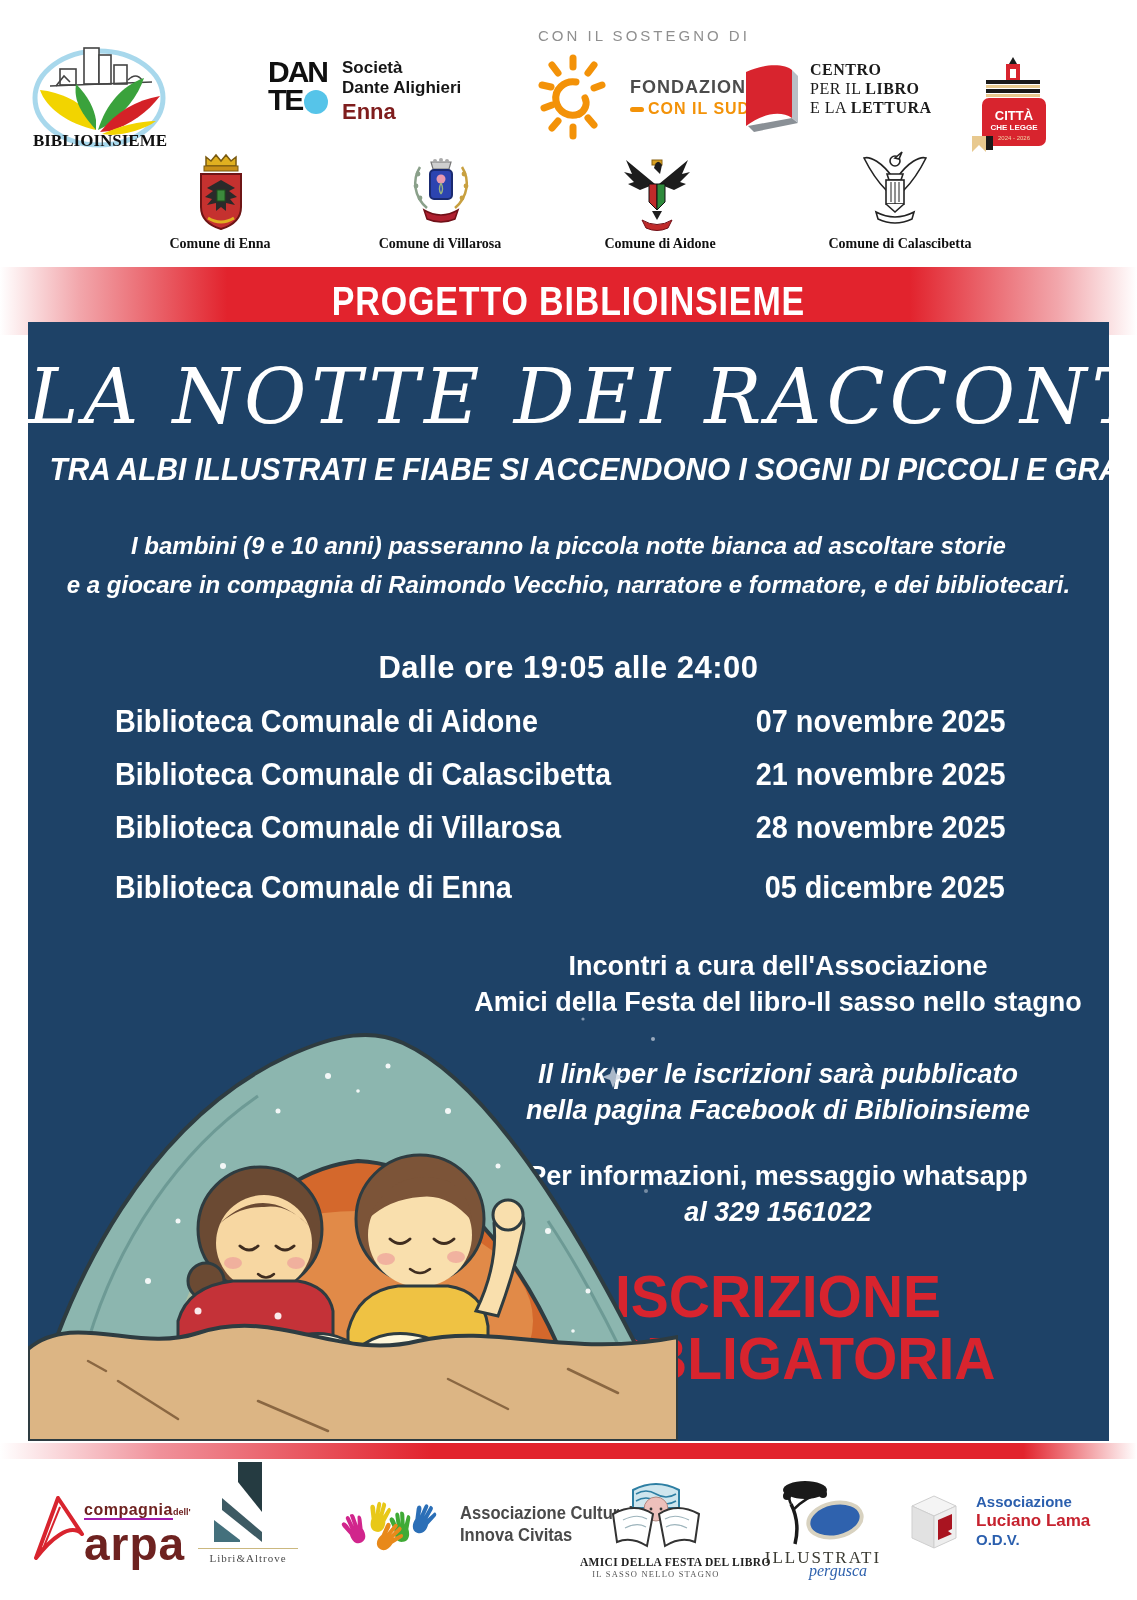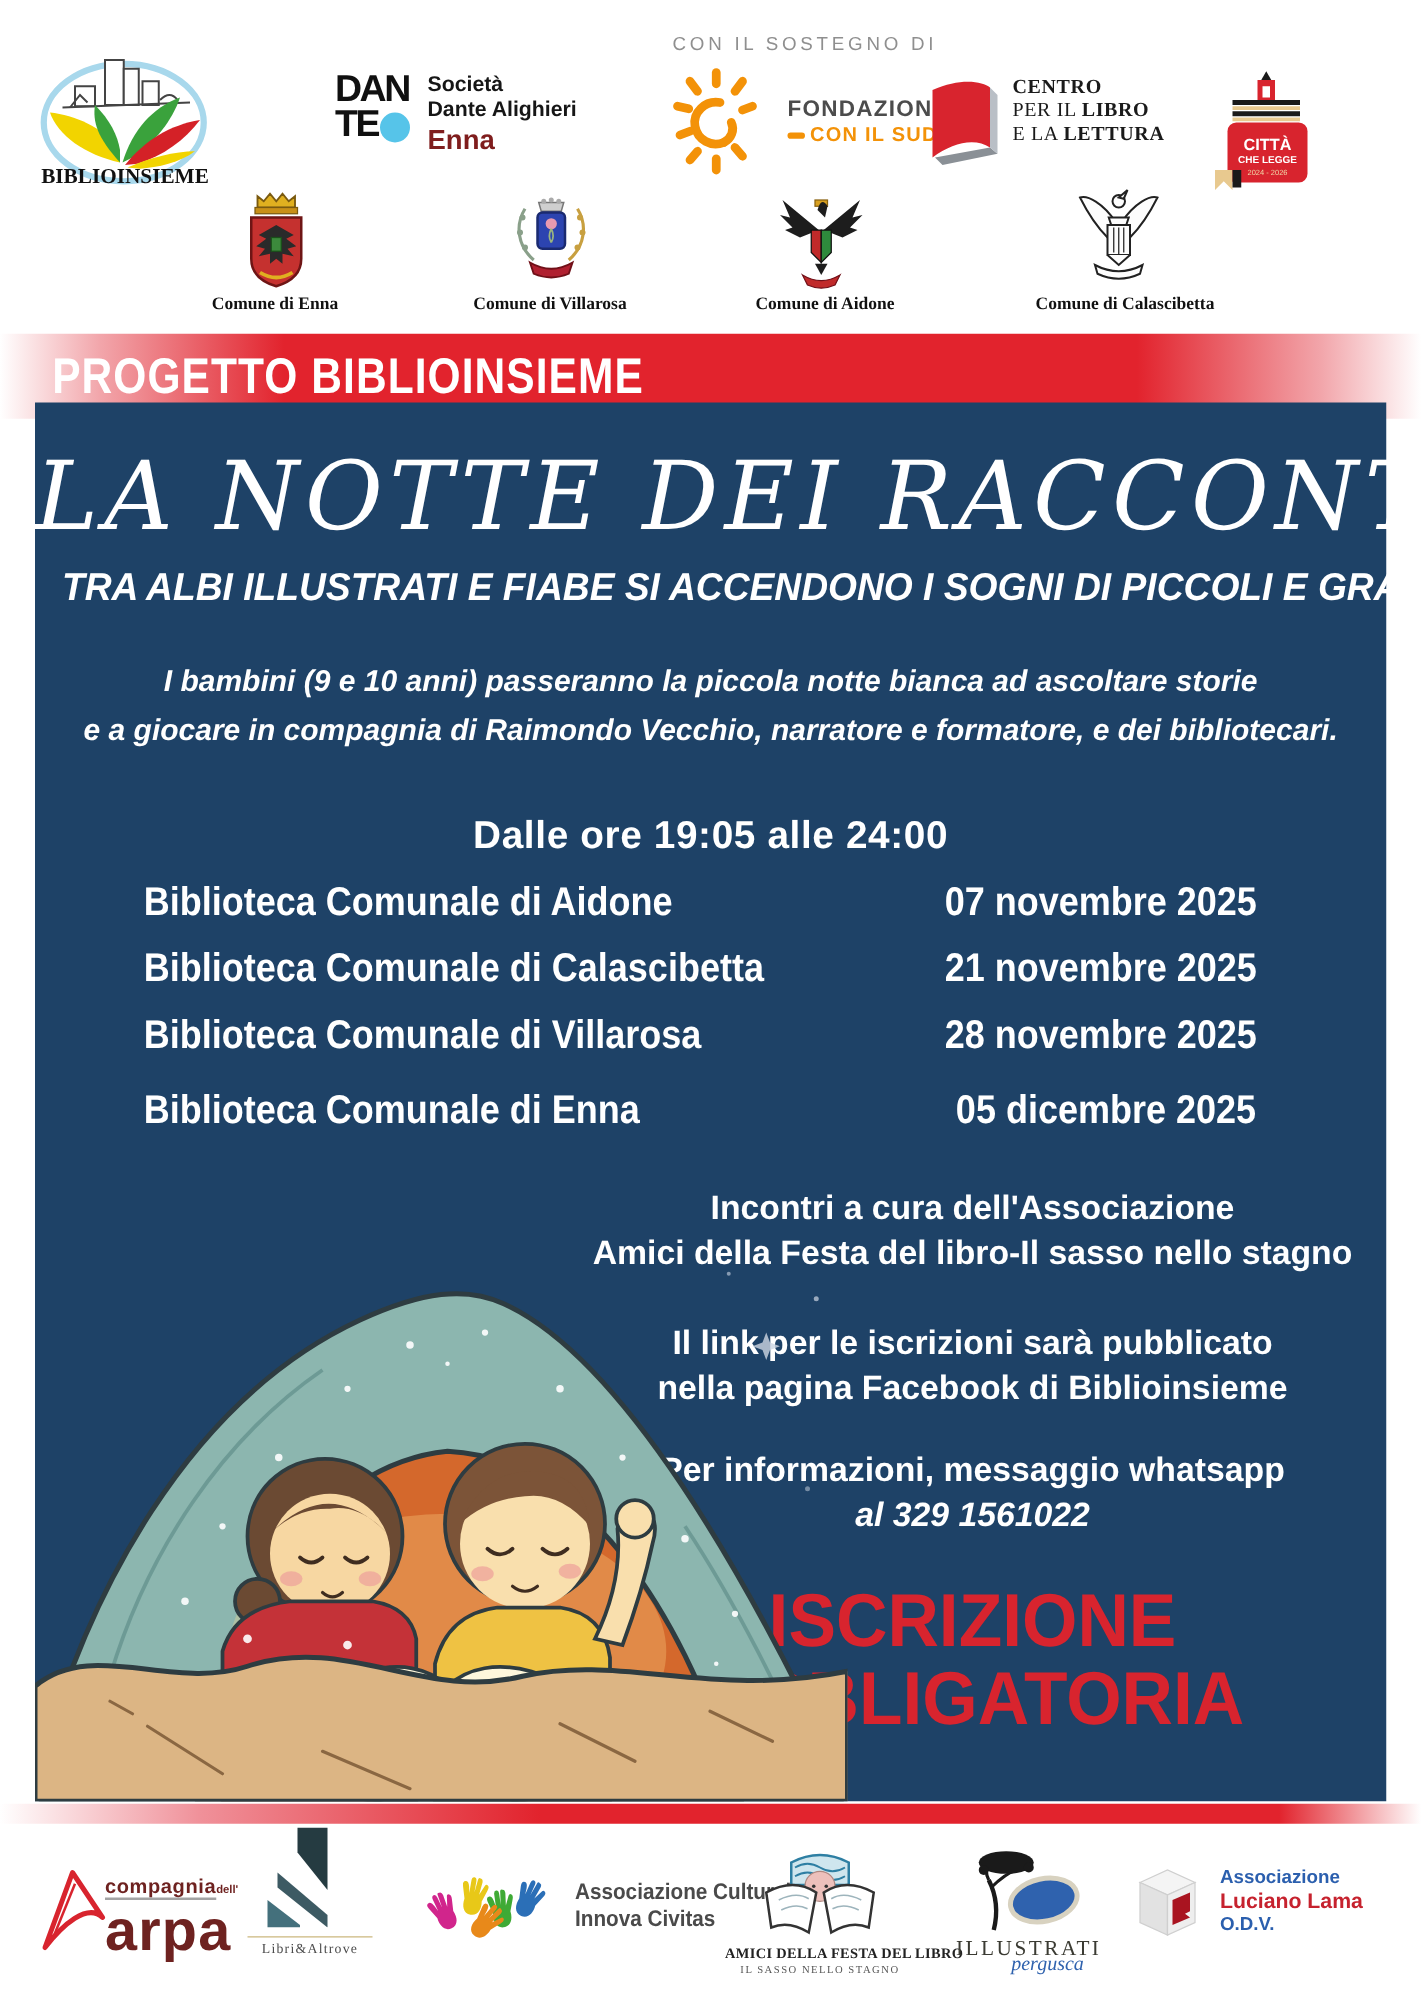--- a/index.html
+++ b/index.html
@@ -24,47 +24,47 @@
   .fond-text .l2{font-weight:bold;font-size:16px;color:#f39208;letter-spacing:1px;margin-top:2px;}
   .fond-text .dash{display:inline-block;width:14px;height:5px;background:#f39208;border-radius:3px;margin-right:4px;vertical-align:middle;}
 
   .centro-wrap{top:60px;left:738px;display:flex;gap:10px;align-items:flex-start;}
   .centro-text{font-family:"Liberation Serif",serif;font-size:16px;color:#1a1a1a;line-height:19px;letter-spacing:.5px;}
   .centro-text b{font-weight:bold;}
 
   
   .banner{top:267px;left:0;width:1137px;height:68px;
     background:linear-gradient(90deg,#ffffff 0%,#f2a6ab 7%,#e2232d 20%,#e2232d 80%,#f2a6ab 93%,#ffffff 100%);
-    display:flex;align-items:center;}
+    display:flex;align-items:center;justify-content:center;}
   .banner-text{color:#fff;font-weight:bold;font-size:40px;letter-spacing:1px;transform:scaleX(.85);white-space:nowrap;}
 
   
   .panel{top:322px;left:28px;width:1081px;height:1119px;background:#1e4267;}
   .panel .center{left:0;width:1081px;text-align:center;color:#fff;}
   .title{top:30px;font-family:"DejaVu Serif",serif;font-style:italic;font-size:76px;letter-spacing:5px;white-space:nowrap;}
   .subtitle{top:130px;font-weight:bold;font-style:italic;font-size:31px;transform:scaleX(.96);white-space:nowrap;}
   .intro{top:204px;font-weight:bold;font-style:italic;font-size:24px;line-height:39px;}
   .time{top:328px;font-weight:bold;font-size:31px;letter-spacing:.5px;}
   .sched-row{left:87px;width:890px;display:flex;justify-content:space-between;color:#fff;font-weight:bold;font-size:32px;white-space:nowrap;}
   .sched-row .nm{transform:scaleX(.9);transform-origin:left center;}
   .sched-row .dt{transform:scaleX(.9);transform-origin:right center;}
   .rblock{left:420px;width:660px;text-align:center;color:#fff;}
   .incontri{top:626px;font-weight:bold;font-size:27px;line-height:36px;}
-  .linkinfo{top:734px;font-weight:bold;font-size:27px;line-height:36px;}
+  .linkinfo{top:734px;font-weight:bold;font-style:italic;font-size:27px;line-height:36px;}
   .info{top:836px;font-weight:bold;font-size:27px;line-height:36px;}
   .info .it{font-style:italic;}
   .iscr{top:944px;font-weight:bold;font-size:60px;line-height:62px;color:#d8242e;transform:scaleX(.95);}
   .illu{left:0;bottom:0;width:650px;height:460px;}
 
   
   .redbar{top:1443px;left:0;width:1137px;height:16px;
     background:linear-gradient(90deg,#ffffff 0%,#f0919a 14%,#e2232d 38%,#e2232d 90%,#ffffff 100%);}
   .arpa-wrap{top:1492px;left:30px;display:flex;align-items:flex-start;}
   .arpa-text{margin-left:-4px;margin-top:10px;color:#6e2220;line-height:1;}
-  .arpa-text .sm{font-weight:bold;font-size:16px;letter-spacing:.5px;border-bottom:2px solid #a3a3a3;display:inline-block;}
+  .arpa-text .sm{font-weight:bold;font-size:16px;letter-spacing:.5px;border-bottom:2px solid #a21caf;display:inline-block;}
   .arpa-text .tiny{font-weight:bold;font-size:9px;}
   .arpa-text .big{font-weight:bold;font-size:46px;letter-spacing:1px;margin-top:1px;}
   .lav-wrap{top:1462px;left:192px;width:112px;text-align:center;}
   .lav-line{width:100px;height:1px;background:#cbb87f;margin:2px auto 3px auto;}
   .lav-label{font-family:"Liberation Serif",serif;font-size:11px;color:#4c4c4c;letter-spacing:1px;}
   .innova-wrap{top:1494px;left:338px;display:flex;gap:10px;align-items:center;}
   .innova-text{font-weight:bold;font-size:18px;color:#4a4a4a;line-height:22px;transform:scaleX(.92);transform-origin:left center;white-space:nowrap;}
   .amici-wrap{top:1478px;left:580px;width:152px;text-align:center;}
   .amici-l1{font-family:"Liberation Serif",serif;font-weight:bold;font-size:11.5px;color:#222;letter-spacing:.3px;margin-top:2px;white-space:nowrap;}
   .amici-l2{font-family:"Liberation Serif",serif;font-size:8.5px;color:#555;letter-spacing:1.2px;margin-top:1px;}

